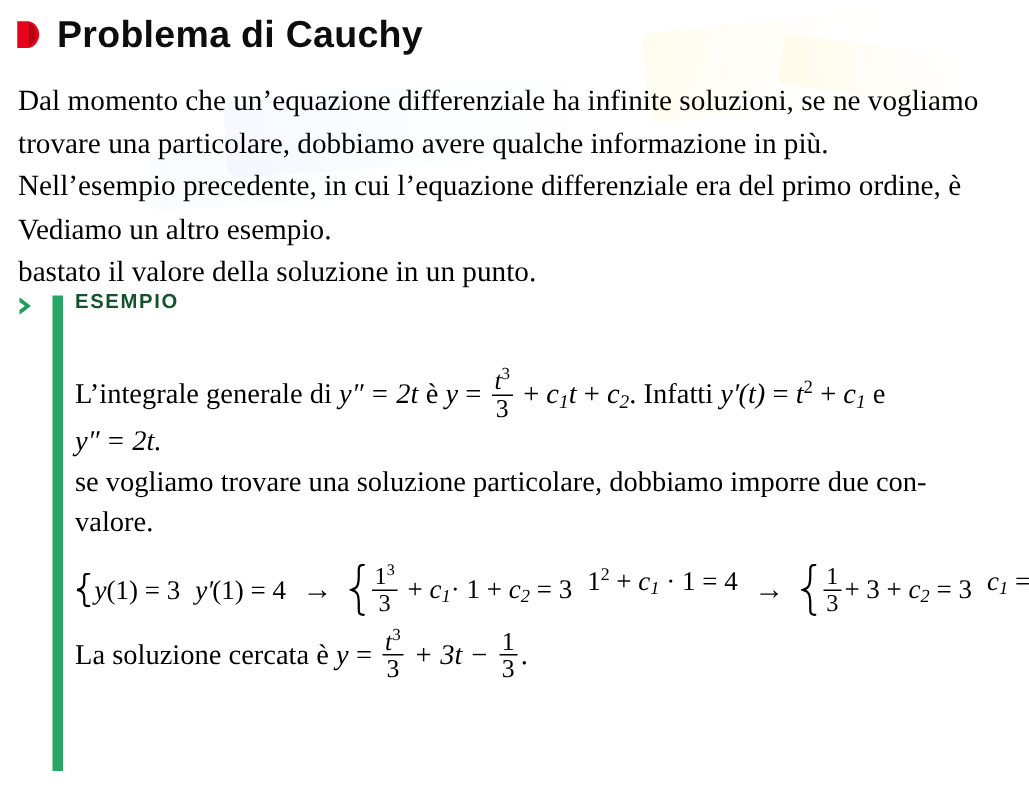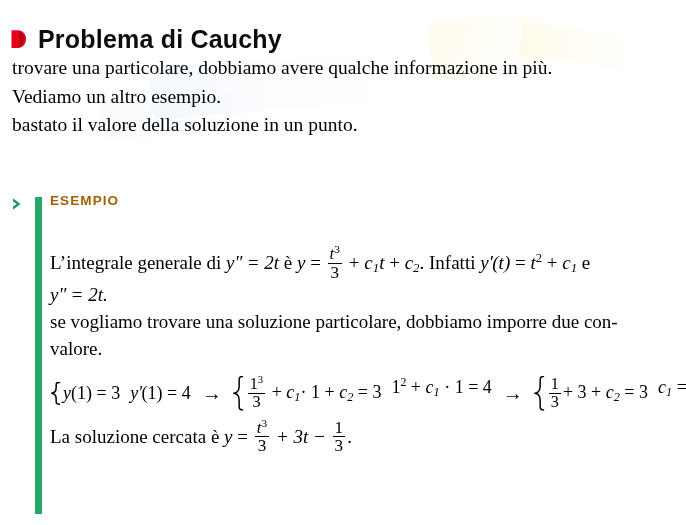--- a/index.html
+++ b/index.html
@@ -51,21 +51,21 @@
     transform: rotate(8deg);
     border-radius: 4px;
   }
 
   .page { position: relative; z-index: 2; }
 
   
   .title-row {
     position: absolute;
     left: 10px;
-    top: 24px;
+    top: 8px;
     display: flex;
     align-items: center;
     height: 30px;
   }
   .title-marker {
     width: 17px;
     height: 20px;
     margin-right: 11px;
     position: relative;
     flex: 0 0 auto;
@@ -117,21 +117,21 @@
     position: absolute;
     left: 42px;
     top: 0px;
     width: 636px;
   }
   .ex-label {
     font-family: "Liberation Sans", "DejaVu Sans", sans-serif;
     font-weight: bold;
     font-size: 13.5px;
     letter-spacing: 1.1px;
-    color: #a16207;
+    color: #14532d;
     margin-bottom: 4px;
   }
   .ex-para {
     font-size: 19px;
     line-height: 27px;
     margin: 0;
   }
   .ex-para.justify { text-align: justify; margin-top: 37px; }
   .gap-m { height: 10px; }
 
@@ -228,21 +228,23 @@
     <span class="title-marker">
       <svg width="17" height="20" viewBox="0 0 17 20">
         <path d="M1.5 1.2 L9 1.2 A8.4 9 0 0 1 9 19 L1.5 19 Z" fill="#e3051b"></path>
         <path d="M9.3 2.2 A8 8.6 0 0 1 9.3 18.0 L9.3 2.2 Z" fill="#b8020f"></path>
       </svg>
     </span>
     <span class="title-text">Problema di Cauchy</span>
   </div>
 
   <div class="intro">
+    <p>Dal momento che un’equazione differenziale ha infinite soluzioni, se ne vogliamo</p>
     <p>trovare una particolare, dobbiamo avere qualche informazione in più.</p>
+    <p>Nell’esempio precedente, in cui l’equazione differenziale era del primo ordine, è</p>
     <p>Vediamo un altro esempio.</p>
     <p>bastato il valore della soluzione in un punto.</p>
   </div>
 
   <div class="example-wrap">
 
     <span class="ex-arrow">
       <svg width="16" height="16" viewBox="0 0 16 16">
         <path d="M3 2.2 L10.6 8 L3 13.8 L3 10.6 L6.6 8 L3 5.4 Z" fill="#1f9d5f"></path>
       </svg>

